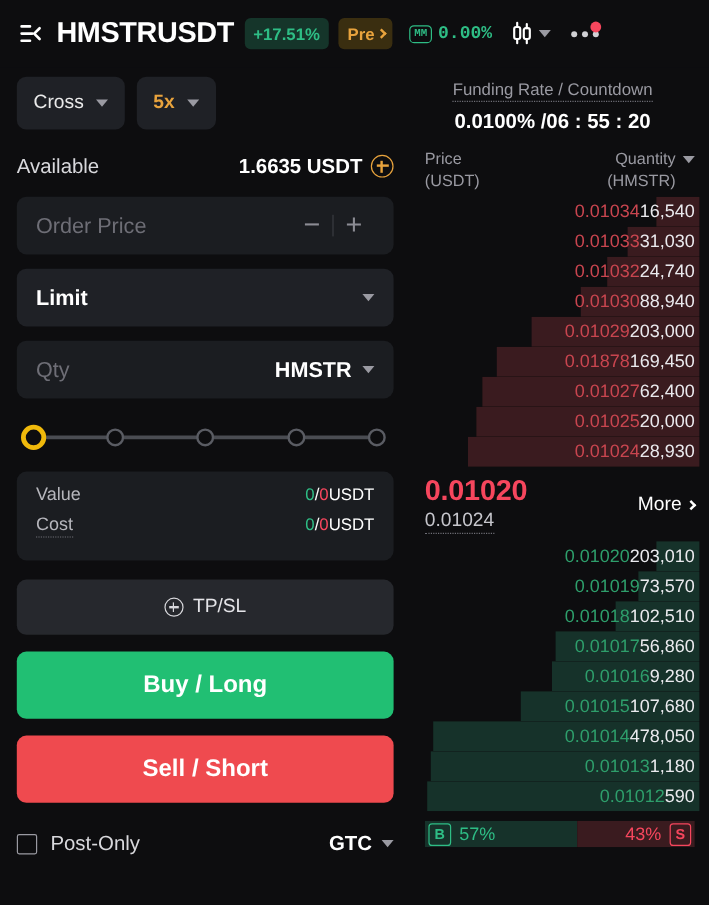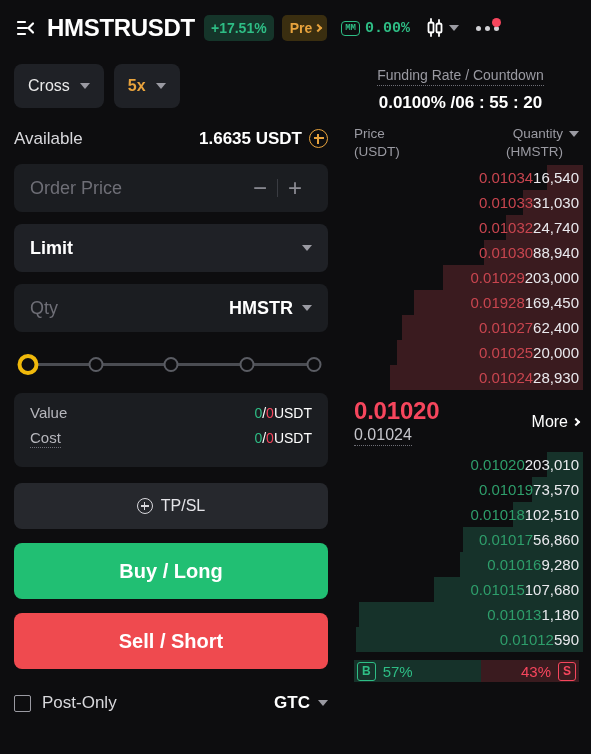--- a/index.html
+++ b/index.html
@@ -388,21 +388,21 @@
             <span class="px">0.01030</span>
             <span class="qty">88,940</span>
           </div>
           <div class="ob-row ask">
             <div class="depth" style="width: 58%; background: rgb(58, 27, 31);"></div>
             <span class="px">0.01029</span>
             <span class="qty">203,000</span>
           </div>
           <div class="ob-row ask">
             <div class="depth" style="width: 70%; background: rgb(58, 27, 31);"></div>
-            <span class="px">0.01928</span>
+            <span class="px">0.01878</span>
             <span class="qty">169,450</span>
           </div>
           <div class="ob-row ask">
             <div class="depth" style="width: 75%; background: rgb(58, 27, 31);"></div>
             <span class="px">0.01027</span>
             <span class="qty">62,400</span>
           </div>
           <div class="ob-row ask">
             <div class="depth" style="width: 77%; background: rgb(58, 27, 31);"></div>
             <span class="px">0.01025</span>
@@ -451,20 +451,25 @@
             <div class="depth" style="width: 51%; background: rgb(22, 50, 42);"></div>
             <span class="px">0.01016</span>
             <span class="qty">9,280</span>
           </div>
           <div class="ob-row bid">
             <div class="depth" style="width: 62%; background: rgb(22, 50, 42);"></div>
             <span class="px">0.01015</span>
             <span class="qty">107,680</span>
           </div>
           <div class="ob-row bid">
+            <div class="depth" style="width: 92%; background: rgb(22, 50, 42);"></div>
+            <span class="px">0.01014</span>
+            <span class="qty">478,050</span>
+          </div>
+          <div class="ob-row bid">
             <div class="depth" style="width: 93%; background: rgb(22, 50, 42);"></div>
             <span class="px">0.01013</span>
             <span class="qty">1,180</span>
           </div>
           <div class="ob-row bid">
             <div class="depth" style="width: 94%; background: rgb(22, 50, 42);"></div>
             <span class="px">0.01012</span>
             <span class="qty">590</span>
           </div>
         </div>

